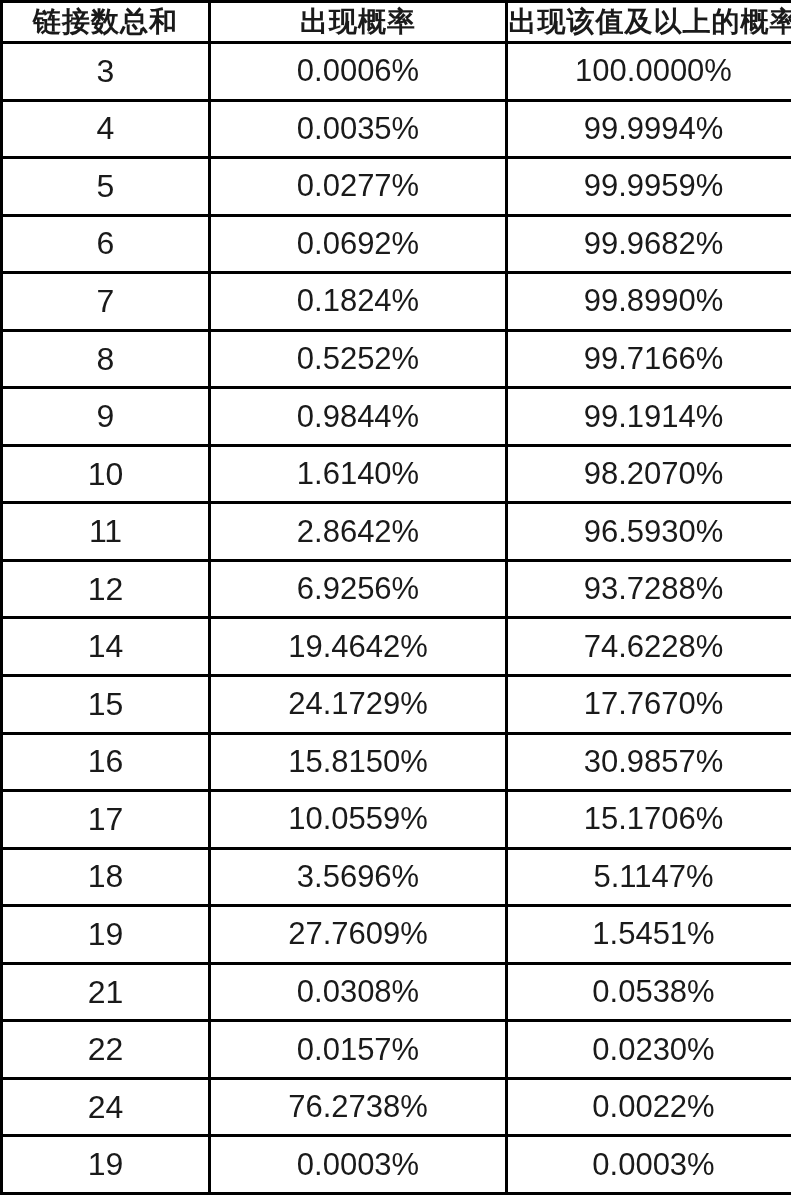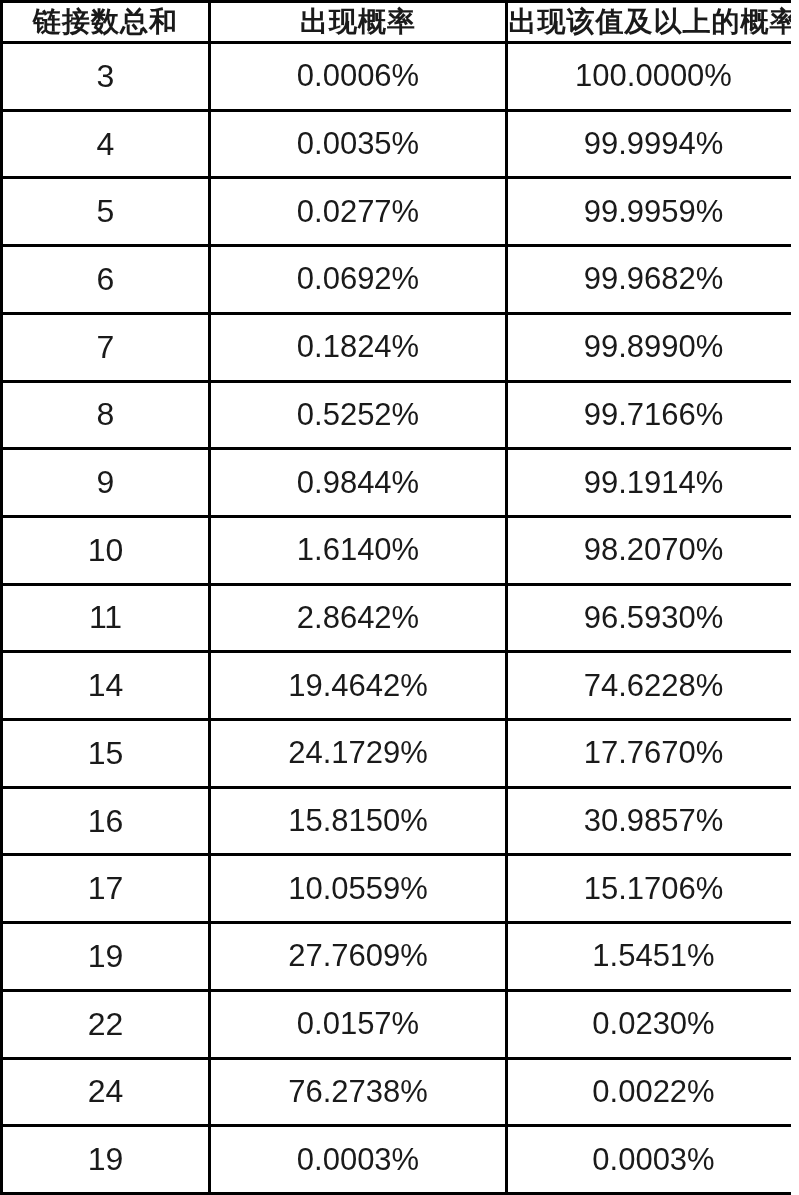--- a/index.html
+++ b/index.html
@@ -101,43 +101,58 @@
           <td class="col-key">10</td>
           <td>1.6140%</td>
           <td>98.2070%</td>
         </tr>
         <tr>
           <td class="col-key">11</td>
           <td>2.8642%</td>
           <td>96.5930%</td>
         </tr>
         <tr>
+          <td class="col-key">12</td>
+          <td>6.9256%</td>
+          <td>93.7288%</td>
+        </tr>
+        <tr>
           <td class="col-key">14</td>
           <td>19.4642%</td>
           <td>74.6228%</td>
         </tr>
         <tr>
           <td class="col-key">15</td>
           <td>24.1729%</td>
           <td>17.7670%</td>
         </tr>
         <tr>
           <td class="col-key">16</td>
           <td>15.8150%</td>
           <td>30.9857%</td>
         </tr>
         <tr>
           <td class="col-key">17</td>
           <td>10.0559%</td>
           <td>15.1706%</td>
         </tr>
         <tr>
+          <td class="col-key">18</td>
+          <td>3.5696%</td>
+          <td>5.1147%</td>
+        </tr>
+        <tr>
           <td class="col-key">19</td>
           <td>27.7609%</td>
           <td>1.5451%</td>
+        </tr>
+        <tr>
+          <td class="col-key">21</td>
+          <td>0.0308%</td>
+          <td>0.0538%</td>
         </tr>
         <tr>
           <td class="col-key">22</td>
           <td>0.0157%</td>
           <td>0.0230%</td>
         </tr>
         <tr>
           <td class="col-key">24</td>
           <td>76.2738%</td>
           <td>0.0022%</td>

